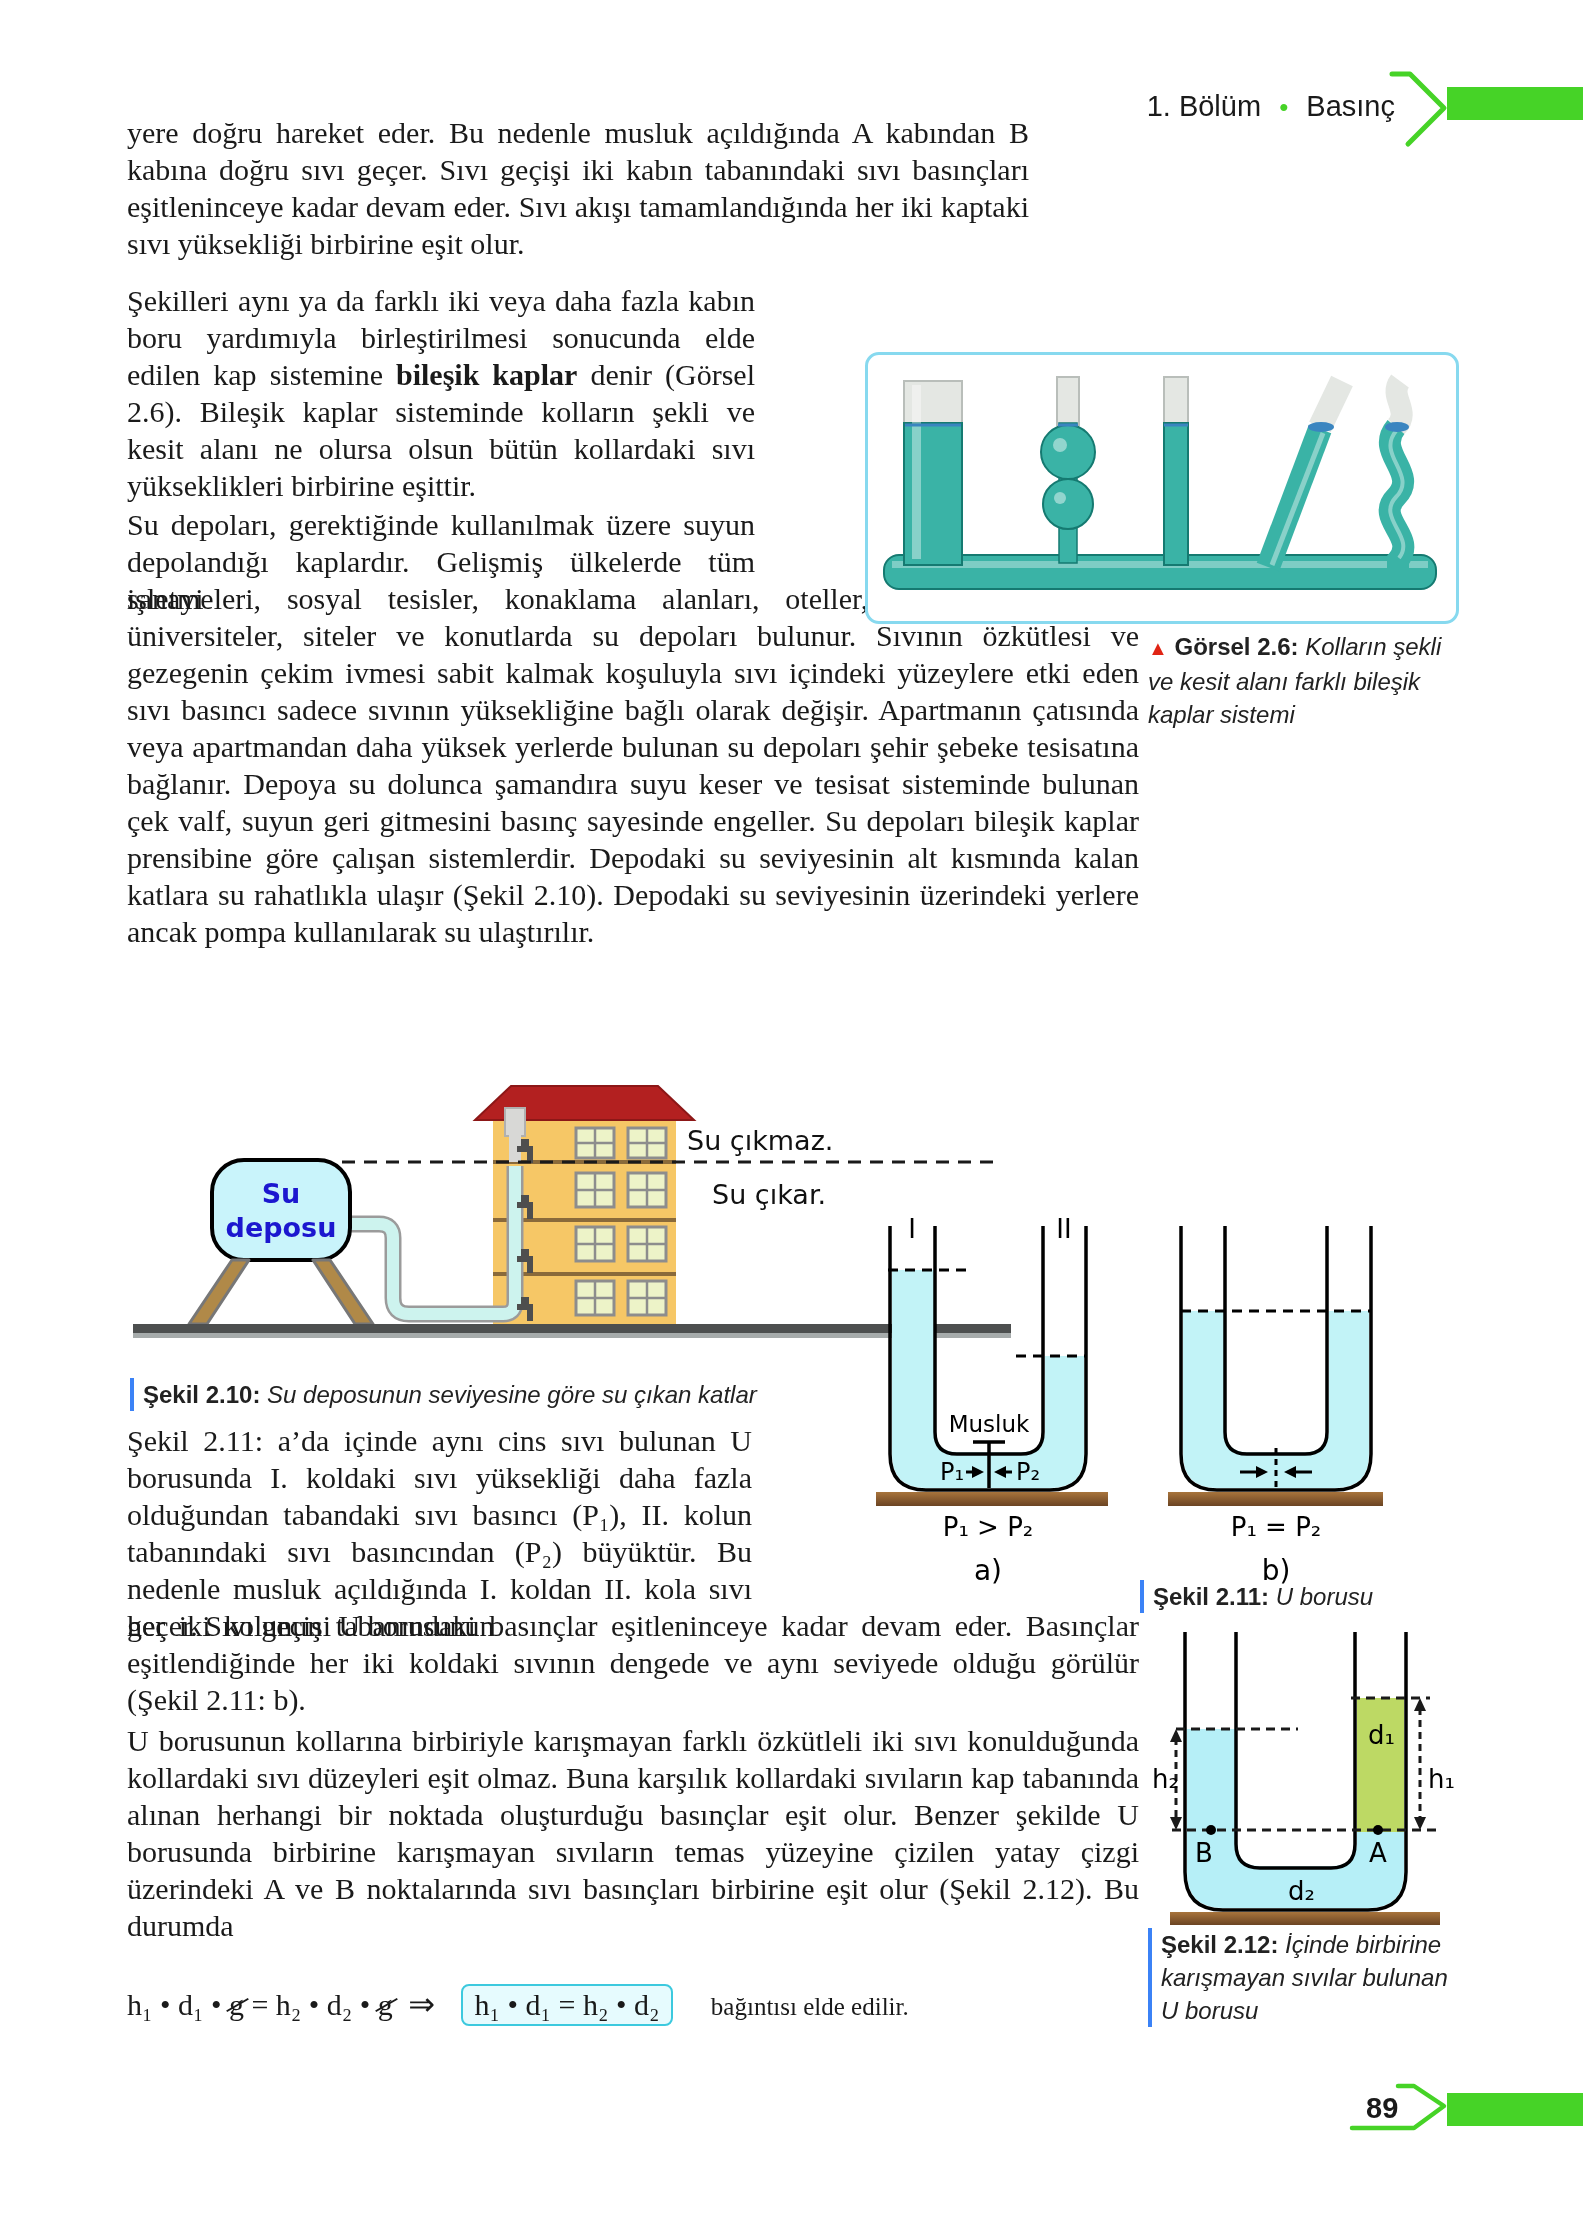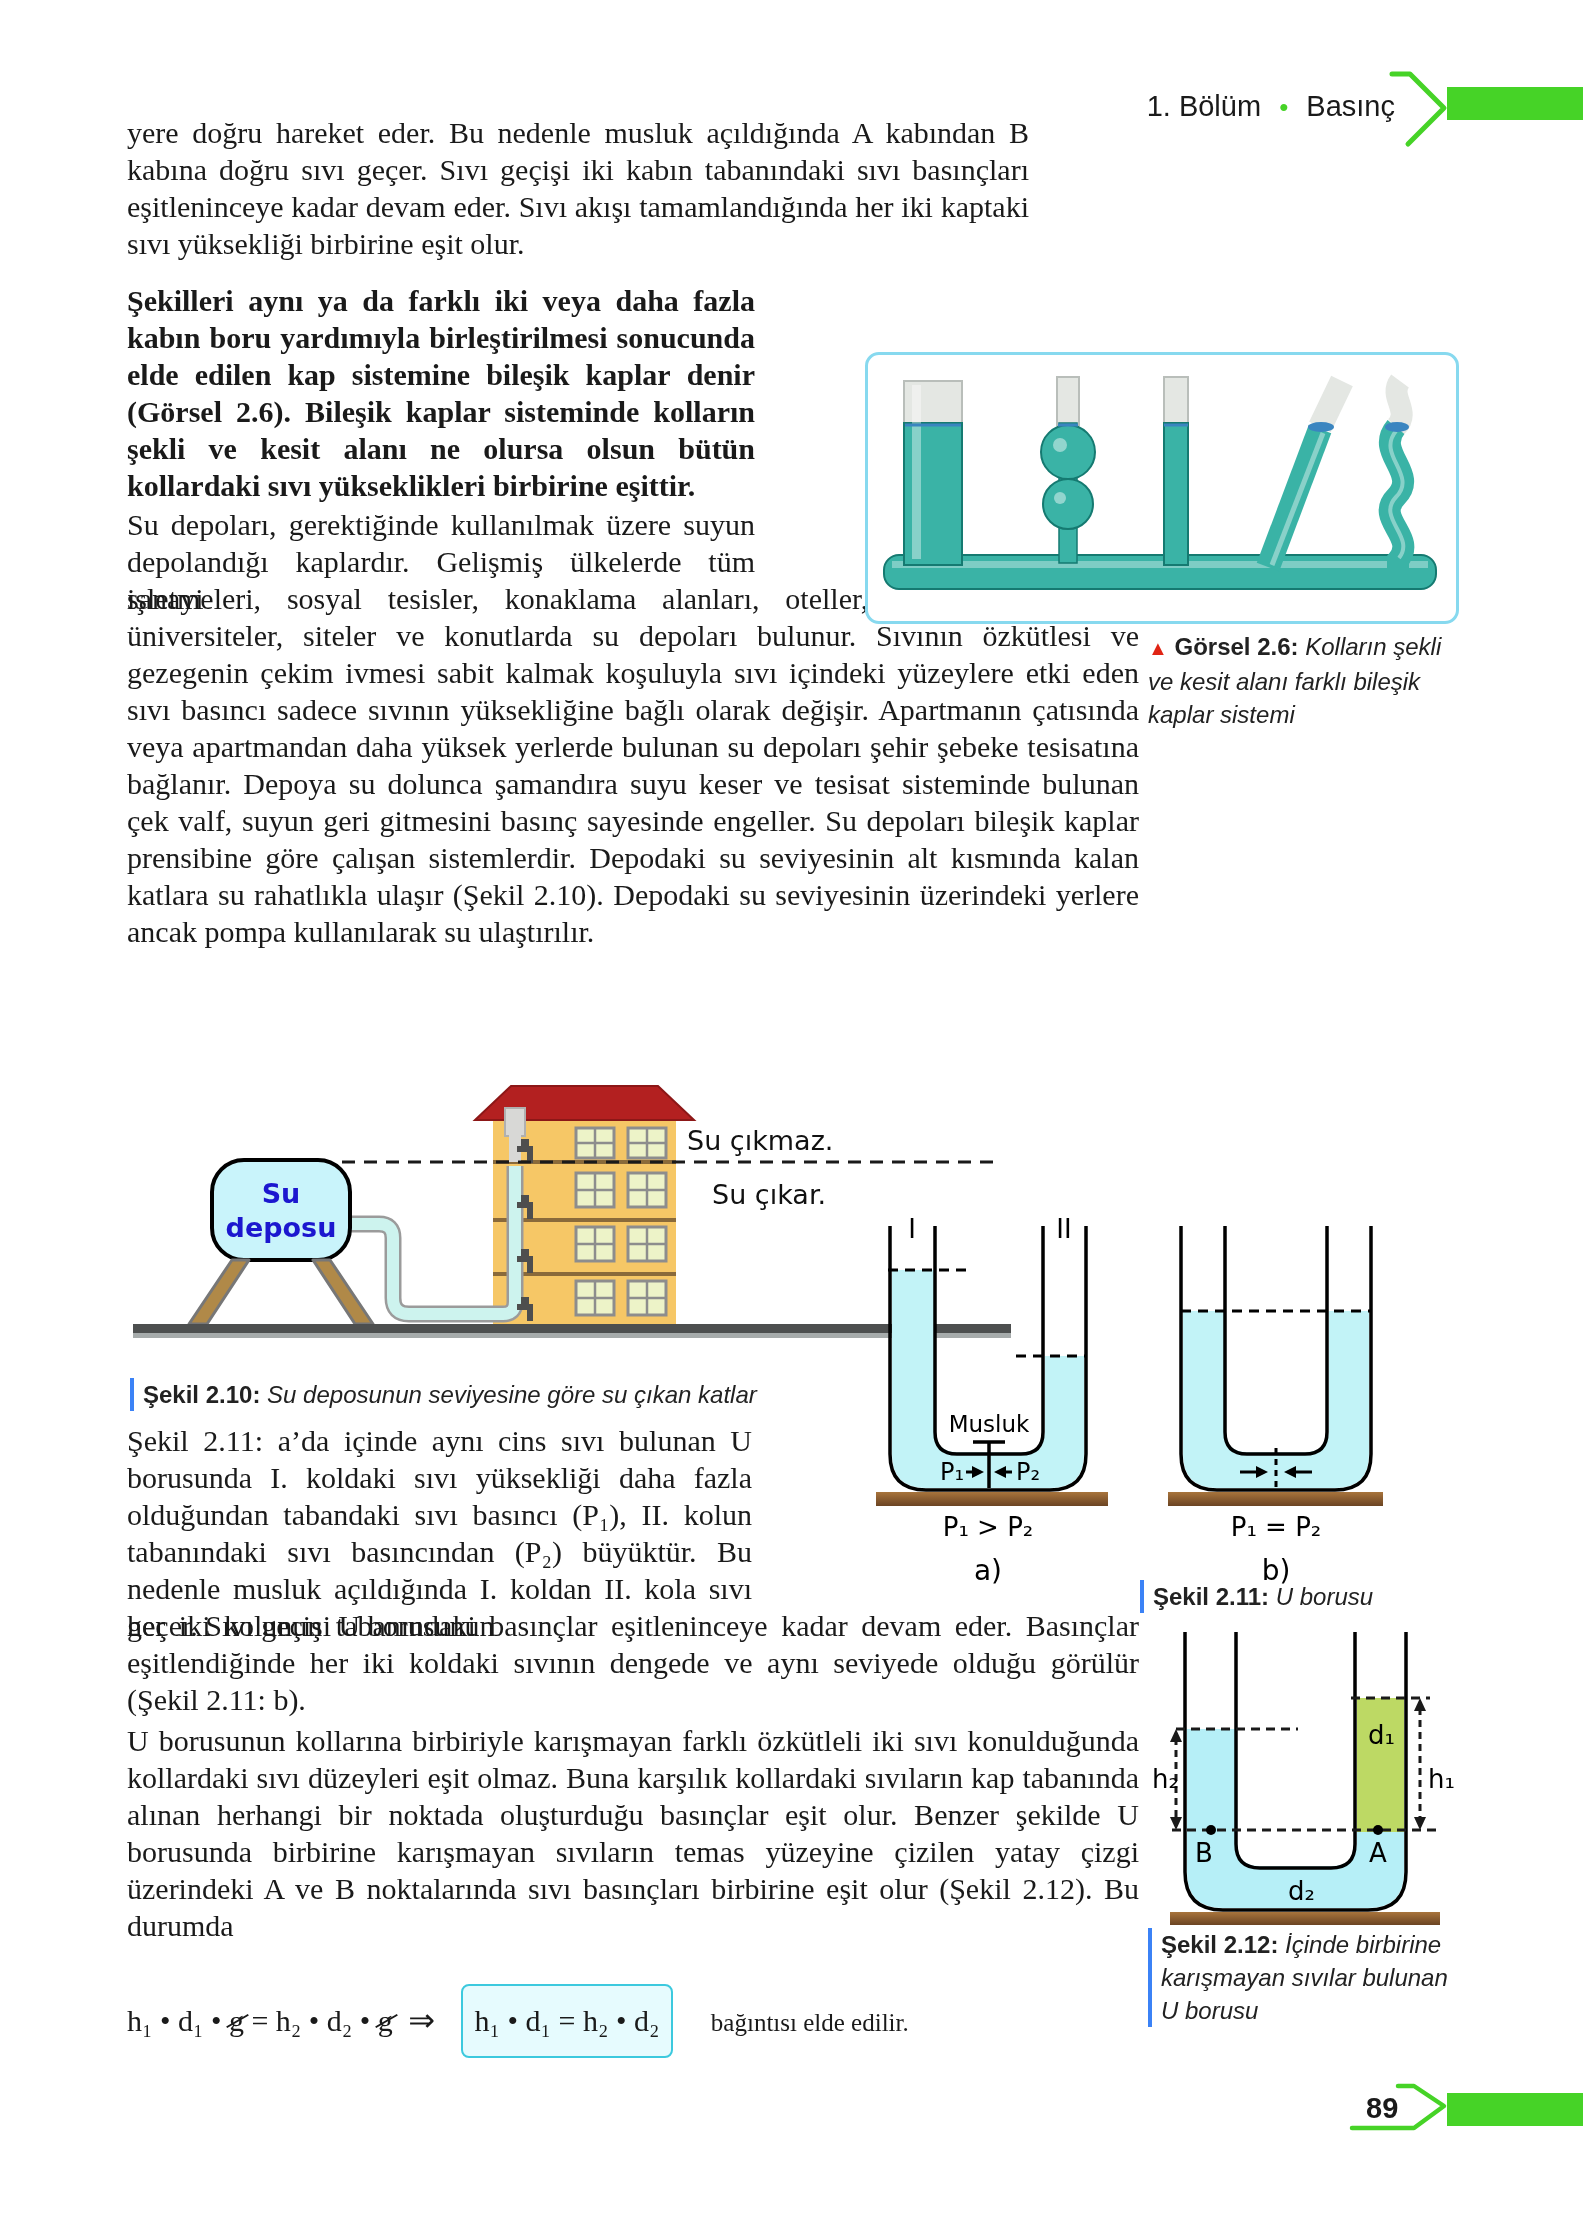--- a/index.html
+++ b/index.html
@@ -9,21 +9,21 @@
   
   .hdr-text{position:absolute;top:90px;right:188px;font-family:"Liberation Sans",sans-serif;
             font-size:29px;color:#1a1a1a;white-space:nowrap;}
   .hdr-dot{color:#46d327;font-size:26px;padding:0 10px;}
   .hdr-bar{position:absolute;left:1447px;top:87px;width:136px;height:33px;background:#46d327;}
   .hdr-chev{position:absolute;left:1130px;top:64px;}
 
   
   .para{position:absolute;font-size:30px;line-height:37px;text-align:justify;}
   .p1{left:127px;top:114px;width:902px;}
-  .p2{left:127px;top:282px;width:628px;font-weight:bold;}
+  .p2{left:127px;top:282px;width:628px;}
   .p3a{left:127px;top:506px;width:628px;}
   .p3b{left:127px;top:580px;width:1012px;}
   .p4a{left:127px;top:1422px;width:625px;}
   .p4b{left:127px;top:1607px;width:1012px;}
   .p5{left:127px;top:1722px;width:1012px;}
 
   
   .cap{position:absolute;font-family:"Liberation Sans",sans-serif;font-size:24px;line-height:33px;color:#222;}
   .cap .lbl{font-weight:bold;font-style:normal;}
   .cap .txt{font-style:italic;}
@@ -38,21 +38,21 @@
   .gorsel-box{position:absolute;left:865px;top:352px;width:588px;height:266px;
               border:3px solid #87d9ef;border-radius:14px;background:#fff;}
   .fig-abs{position:absolute;}
 
   
   .formula{position:absolute;left:127px;top:1984px;font-size:30px;white-space:nowrap;}
   .cancel{position:relative;display:inline-block;}
   .cancel::after{content:'';position:absolute;left:-4px;right:-6px;top:48%;
                  border-top:2.5px solid #1a1a1a;transform:rotate(-30deg);}
   .fbox{display:inline-block;border:2.5px solid #3cc9de;background:#e6fbfe;border-radius:8px;
-        padding:18px 12px;margin:0 10px;}
+        padding:2px 12px;margin:0 10px;}
   .ftail{font-size:25px;margin-left:20px;}
   .imp{font-size:32px;padding:0 8px;}
 
   
   .pg-num{position:absolute;left:1366px;top:2092px;font-family:"Liberation Sans",sans-serif;
           font-size:29px;font-weight:bold;text-align:right;}
   .pg-bar{position:absolute;left:1447px;top:2093px;width:136px;height:33px;background:#46d327;}
   .pg-chev{position:absolute;left:1338px;top:2080px;}
 
   svg text{font-family:"DejaVu Sans","Liberation Sans",sans-serif;}

